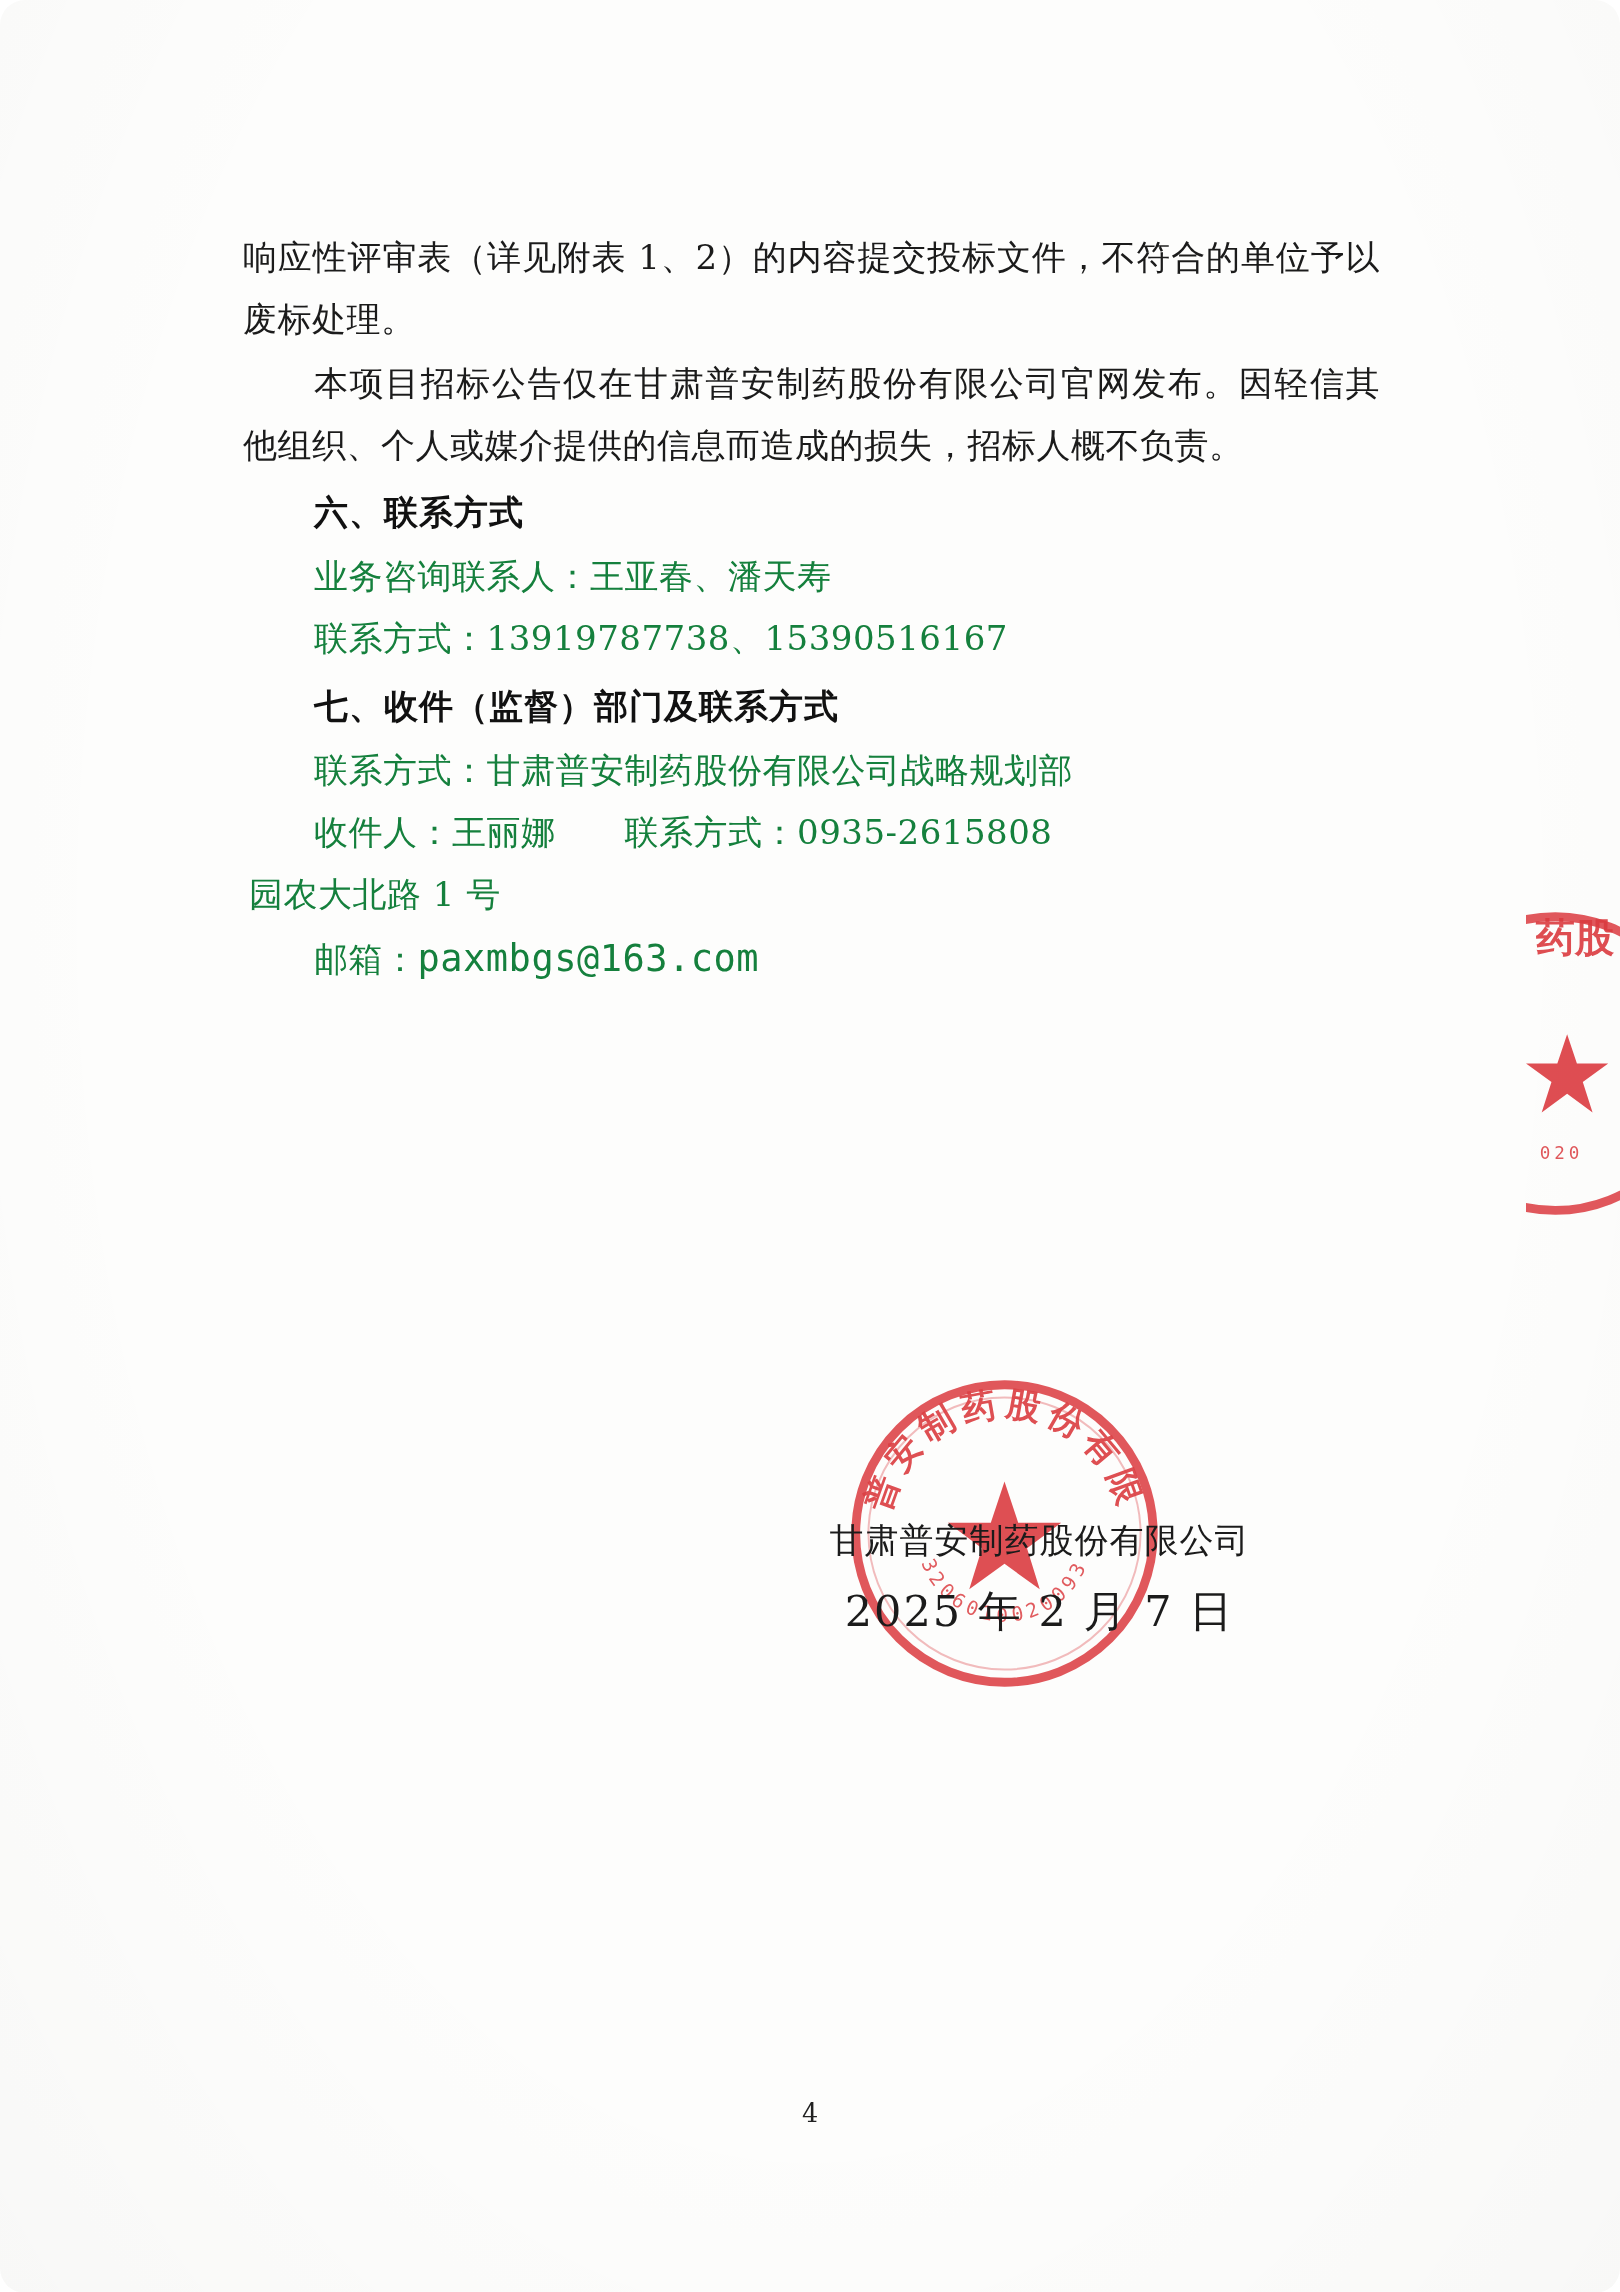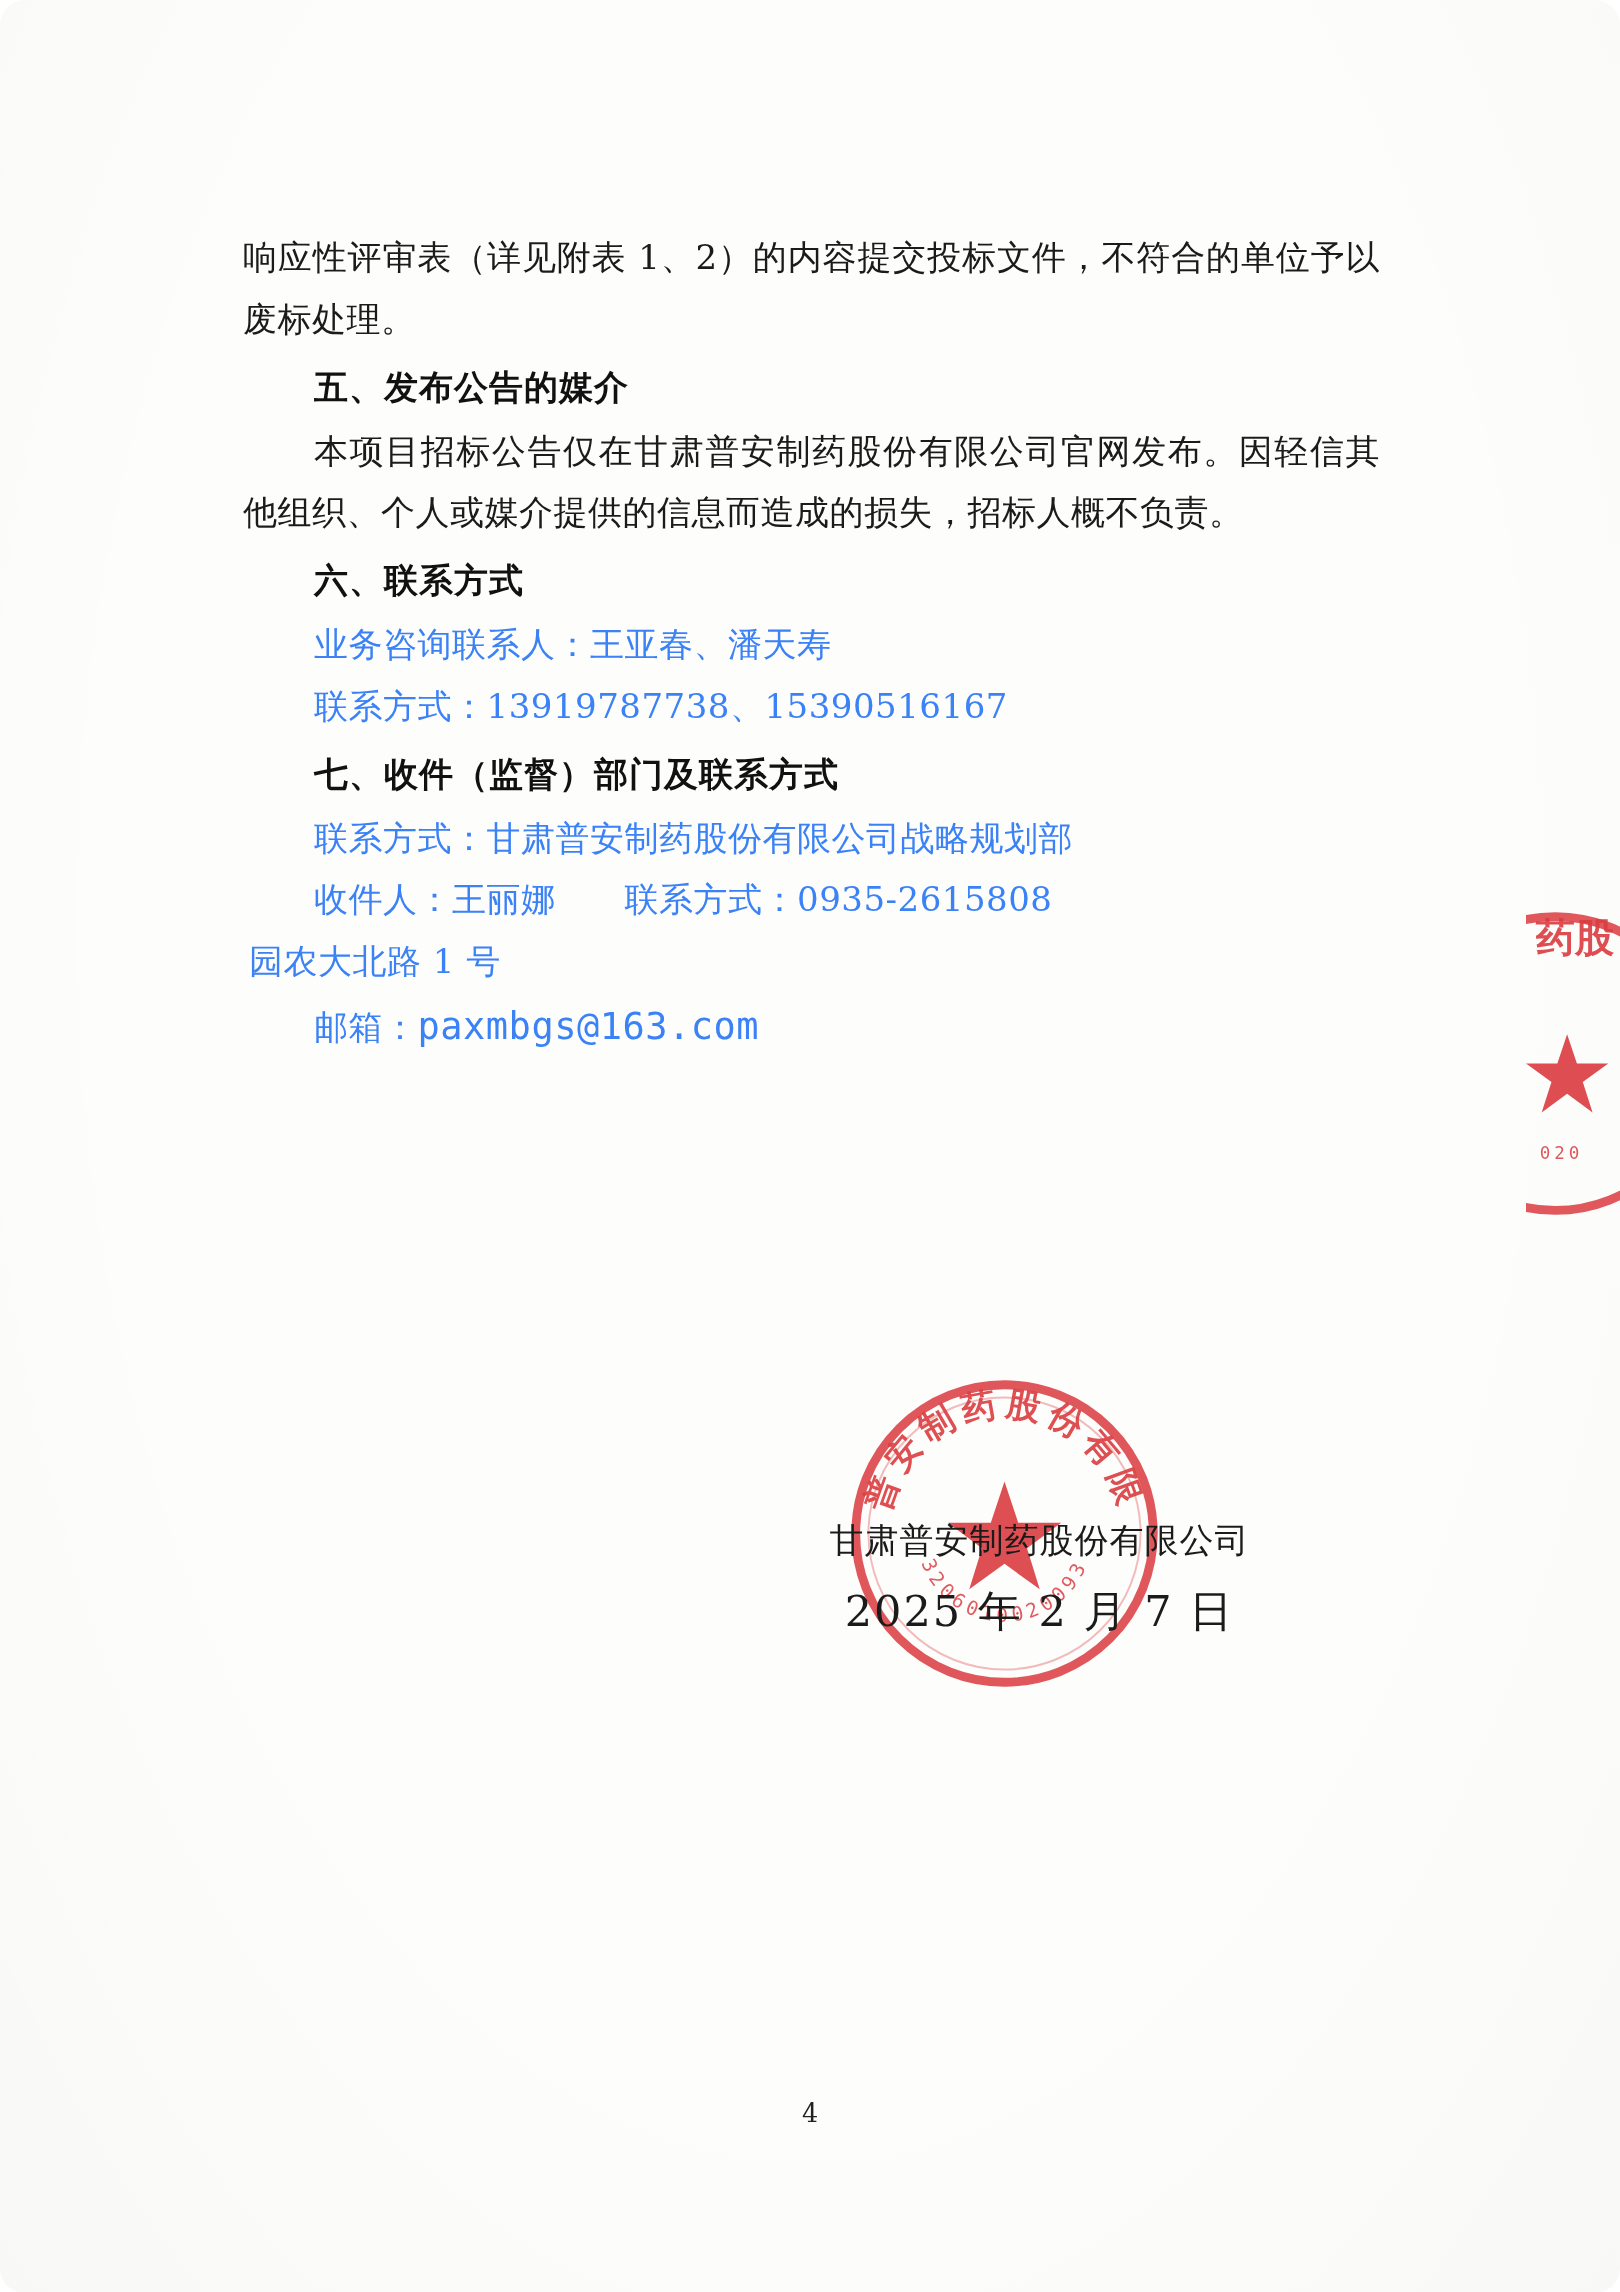--- a/index.html
+++ b/index.html
@@ -54,21 +54,21 @@
     line-height: 1.82;
     color: #111;
     text-indent: 71px;
     letter-spacing: 1px;
     margin: 5.9px 0 2px 0;
   }
   .line {
     font-family: "DejaVu Serif", "Liberation Serif", serif;
     font-size: 34px;
     line-height: 1.82;
-    color: #3b82f6;
+    color: #15803d;
     text-indent: 71px;
     letter-spacing: 0.5px;
     margin: 0;
     white-space: pre-wrap;
   }
   .line-cont {
     text-indent: 0;
     margin-left: 6px;
   }
   .mono {
@@ -136,21 +136,20 @@
 </head>
 <body>
 
 <div class="page">
   <div class="paper-tint"></div>
 
   <div class="content">
 
     <p class="para">响应性评审表（详见附表 1、2）的内容提交投标文件，不符合的单位予以废标处理。</p>
 
-    <p class="heading">五、发布公告的媒介</p>
     <p class="para indent">本项目招标公告仅在甘肃普安制药股份有限公司官网发布。因轻信其他组织、个人或媒介提供的信息而造成的损失，招标人概不负责。</p>
 
     <p class="heading">六、联系方式</p>
     <p class="line">业务咨询联系人：王亚春、潘天寿</p>
     <p class="line">联系方式：13919787738、15390516167</p>
 
     <p class="heading">七、收件（监督）部门及联系方式</p>
     <p class="line">联系方式：甘肃普安制药股份有限公司战略规划部</p>
     <p class="line">收件人：王丽娜　　联系方式：0935-2615808</p>
     <p class="line line-cont">园农大北路 1 号</p>

